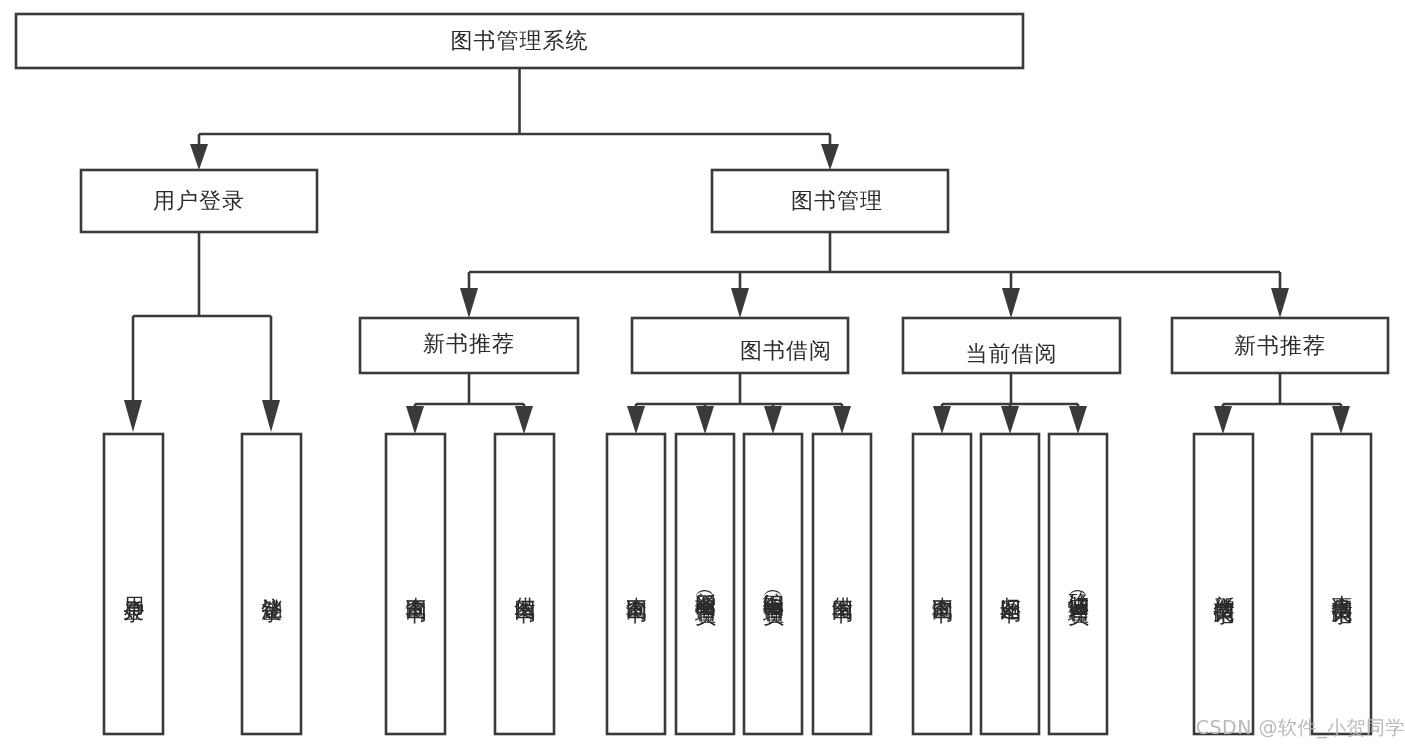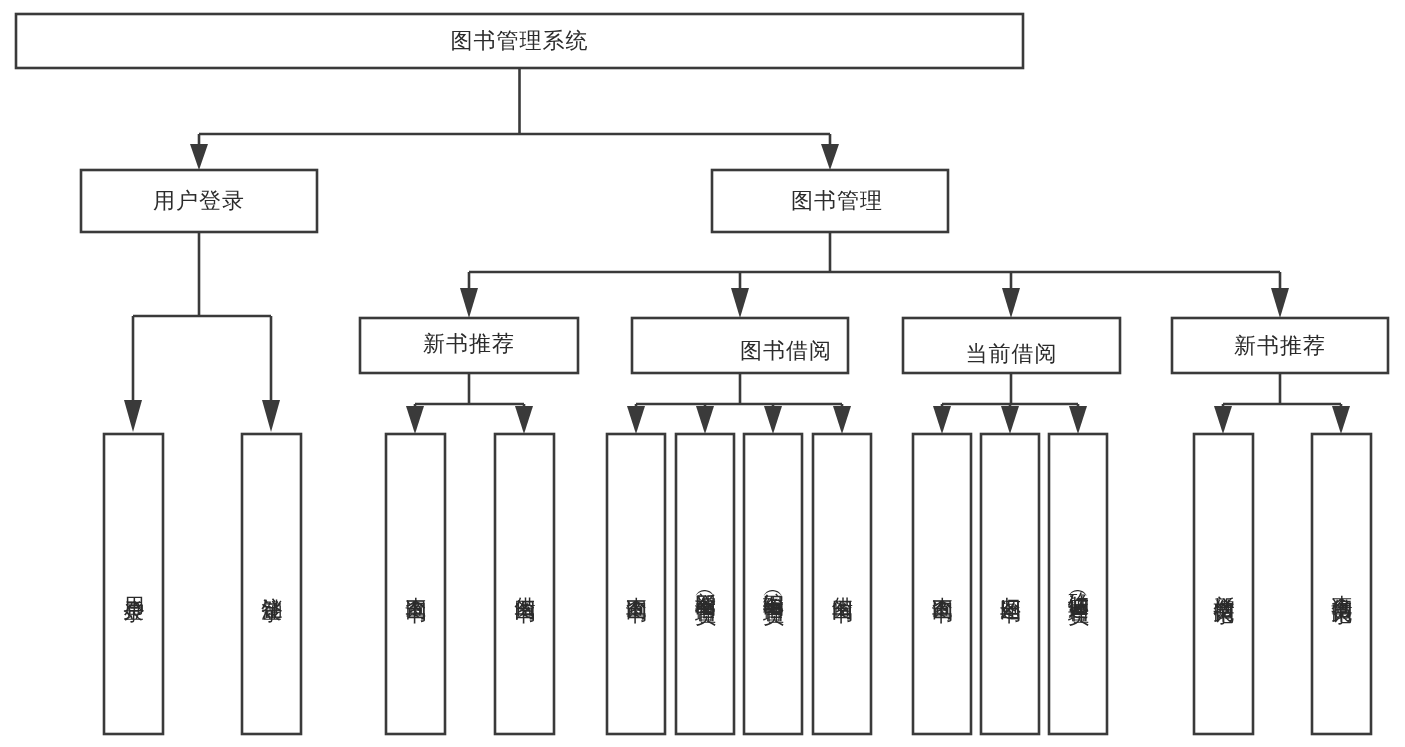--- a/index.html
+++ b/index.html
@@ -214,14 +214,15 @@
   <div class="vlabel-wrap" style="left:744px; top:434px; width:58px; height:300px;">编辑图书（管理员）</div>
   <div class="vlabel-wrap" style="left:813px; top:434px; width:58px; height:300px;">借阅图书</div>
 
   <div class="vlabel-wrap" style="left:913px; top:434px; width:58px; height:300px;">查询图书</div>
   <div class="vlabel-wrap" style="left:981px; top:434px; width:58px; height:300px;">归还图书</div>
   <div class="vlabel-wrap" style="left:1049px; top:434px; width:58px; height:300px;">确认归还（管理员）</div>
 
   <div class="vlabel-wrap" style="left:1194px; top:434px; width:59px; height:300px;">新增借阅记录</div>
   <div class="vlabel-wrap" style="left:1312px; top:434px; width:59px; height:300px;">查询借阅记录</div>
 
+  <div class="watermark">CSDN @软件_小贺同学</div>
 
 </div>
 
 </body></html>

